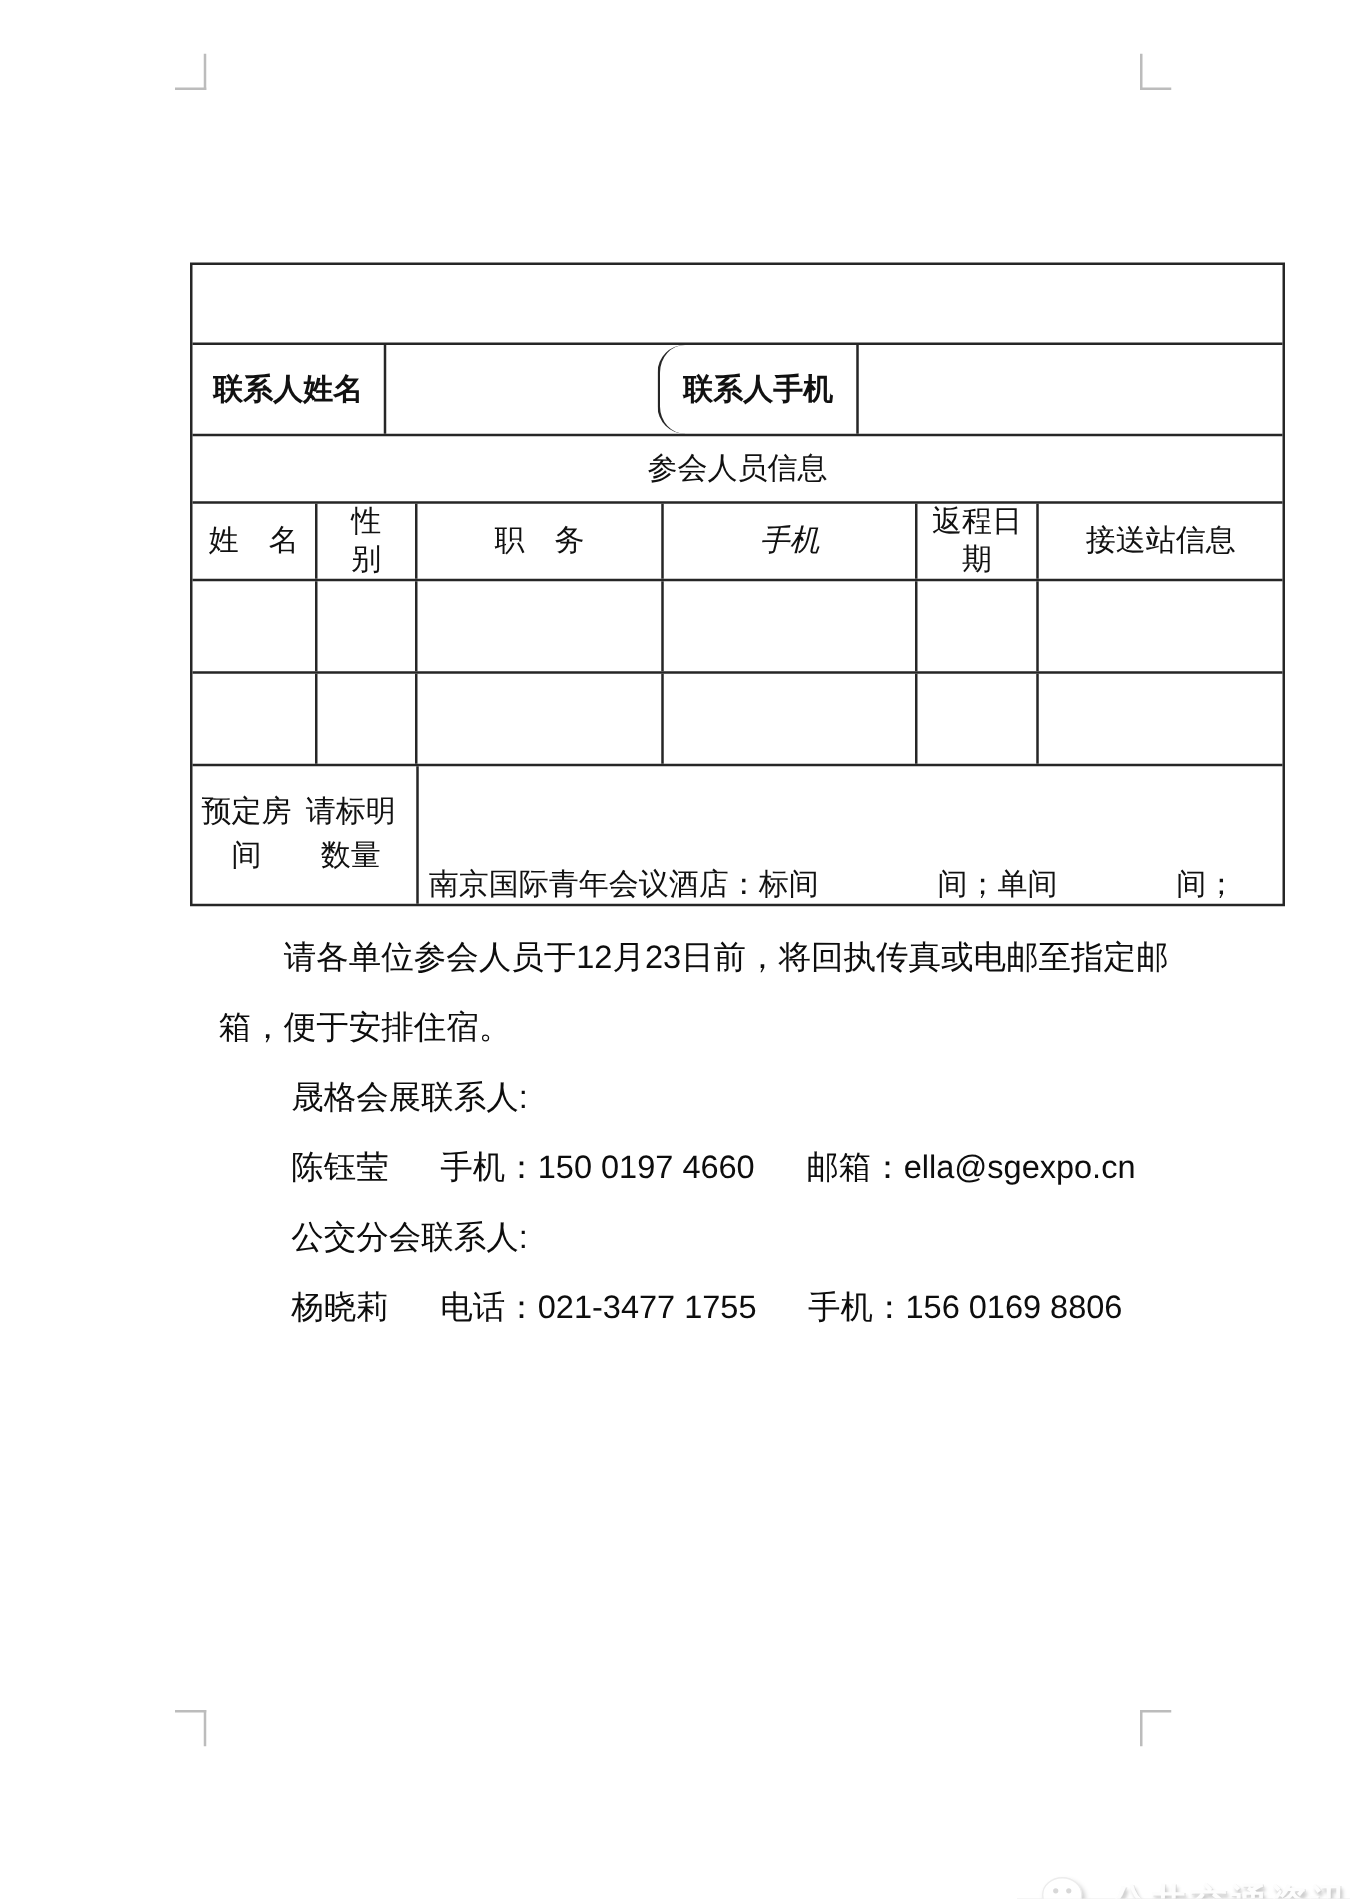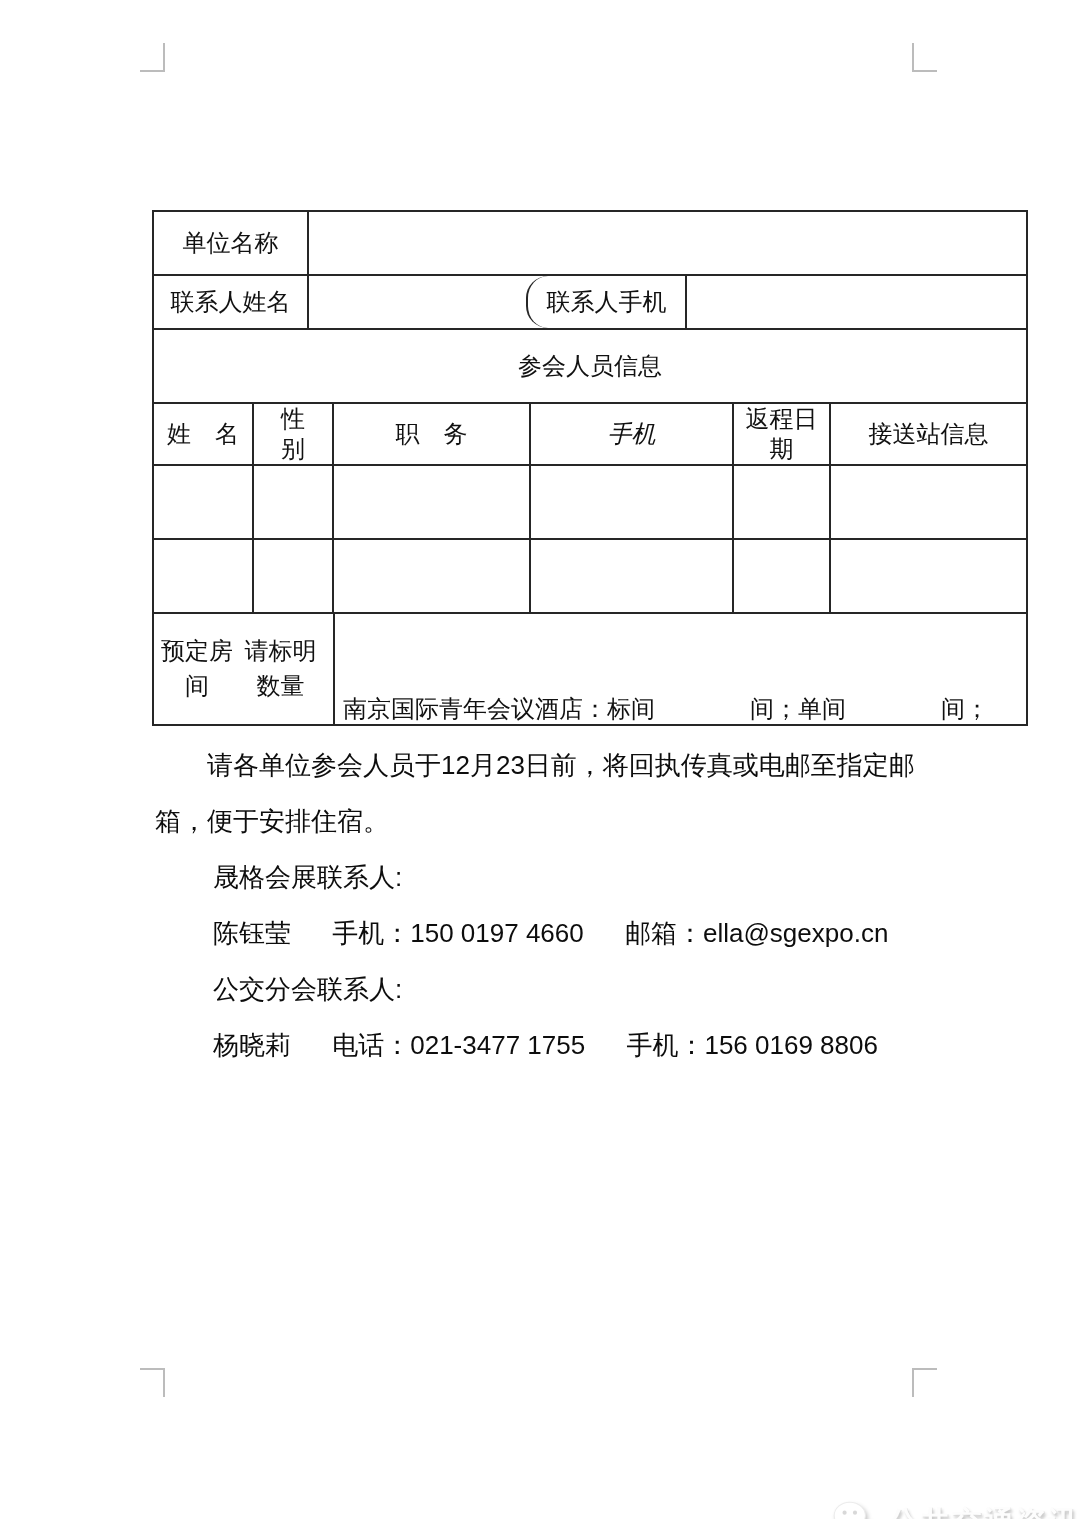--- a/index.html
+++ b/index.html
@@ -34,42 +34,42 @@
   .frow { display:flex; border-top:2px solid #262626; }
   .frow:first-child { border-top:none; }
   .fcell {
     box-sizing:border-box; border-left:2px solid #262626;
     display:flex; align-items:center; justify-content:center;
     text-align:center; font-size:24px; font-weight:500;
     line-height:1.25; padding:0 6px; color:#111;
   }
   .fcell:first-child { border-left:none; }
   .r1 .fcell { height:62px; }
-  .r2 .fcell { height:52px; }
-  .r3 .fcell { height:72px; }
+  .r2 .fcell { height:71px;font-weight:bold; }
+  .r3 .fcell { height:52px; }
   .r4 .fcell { height:60px; }
   .r5 .fcell, .r6 .fcell { height:72px; }
   .r7 .fcell { height:110px; }
   .w-label1 { flex:0 0 153px; }
   .w-r2b { flex:0 0 219px; }
   .w-r2c { flex:0 0 159px;border-radius:22px; }
   .w-c1 { flex:0 0 98px;font-family:Liberation Serif, serif; }
   .w-c2 { flex:0 0 80px; }
   .w-c3 { flex:0 0 197px; }
   .w-c4 { flex:0 0 203px;font-style:italic; }
   .w-c5 { flex:0 0 97px; }
   .w-room { flex:0 0 179px; }
   .w-rest { flex:1 1 auto; }
   .hotel-cell { justify-content:flex-start; padding-left:8px;align-items:flex-end; }
   .hotel-cell .gap { display:inline-block; width:95px; }
   .room-label { display:flex; line-height:1.45; }
 
   
   .textblock { position:absolute; left:155px; top:737px; width:810px; font-size:26px; font-weight:500; color:#0d0d0d; }
-  .t-line { height:56px; line-height:56px; white-space:nowrap; }
+  .t-line { height:56px; line-height:56px; white-space:nowrap;margin-left:20px; }
   .indent { text-indent:52px; }
   .contact { padding-left:58px; }
   .seg { margin-left:34px; }
 
   
   .watermark { position:absolute; left:830px; top:1497px; display:flex; align-items:center; }
   .wm-icon { width:50px; height:50px; filter:drop-shadow(2px 3px 2px #c6c6c6); }
   .wm-text {
     margin-left:8px; font-size:30px; font-weight:600; letter-spacing:2px;
     color:#fdfdfd; text-shadow:2px 3px 3px #c9c9c9, 1px 1px 0 #e8e8e8;
@@ -83,21 +83,20 @@
 
   <div class="corner tl"></div>
   <div class="corner tr"></div>
   <div class="corner bl"></div>
   <div class="corner br"></div>
 
 
   <div class="ftable">
 
     <div class="frow r1">
-      <div class="fcell w-label1">单位名称</div>
       <div class="fcell w-rest"></div>
     </div>
 
     <div class="frow r2">
       <div class="fcell w-label1">联系人姓名</div>
       <div class="fcell w-r2b"></div>
       <div class="fcell w-r2c">联系人手机</div>
       <div class="fcell w-rest"></div>
     </div>
 

